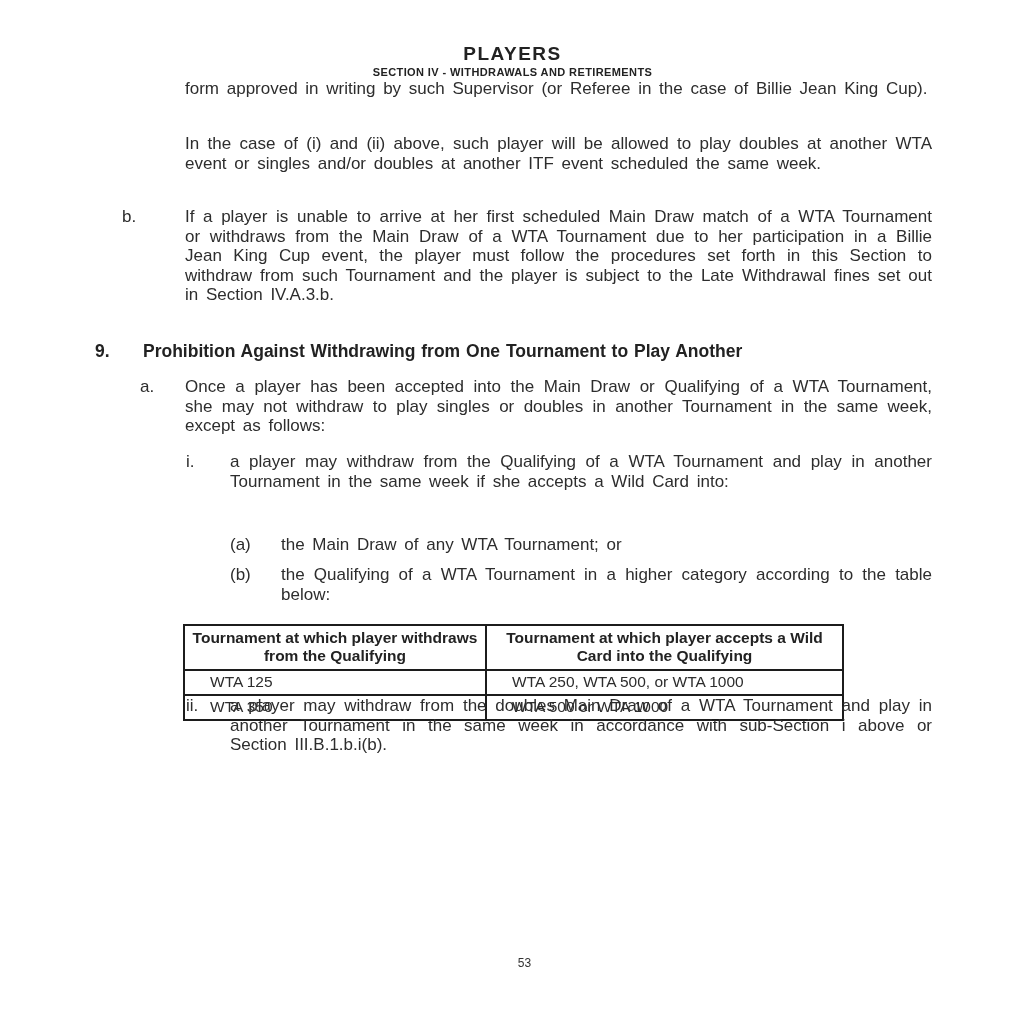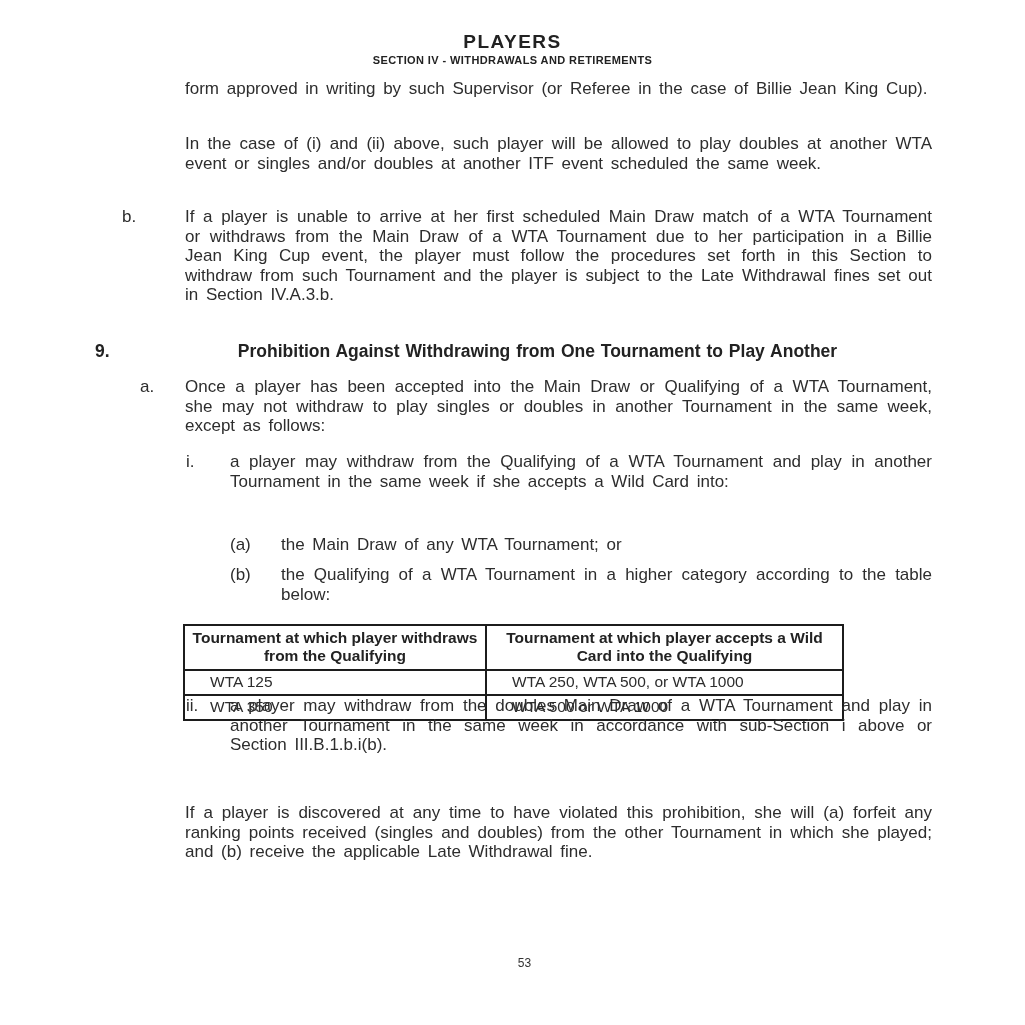--- a/index.html
+++ b/index.html
@@ -27,20 +27,21 @@
     left: 0;
     width: 1025px;
     text-align: center;
   }
   .doc-title {
     font-size: 19px;
     font-weight: bold;
     letter-spacing: 1.5px;
     color: #222222;
     line-height: 21px;
+    margin-top: 12px;
   }
   .doc-subtitle {
     font-size: 11px;
     font-weight: bold;
     letter-spacing: 0.4px;
     color: #222222;
     line-height: 17px;
   }
   .block {
     position: absolute;
@@ -63,21 +64,21 @@
     flex: 1 1 auto;
     text-align: justify;
   }
   .sec-heading {
     font-weight: bold;
     font-size: 17.5px;
     color: #222222;
     text-align: left;
     word-spacing: 1px;
   }
-  .sec-heading .txt { text-align: center; }
+  .sec-heading .txt { text-align: left; }
   table.rules-table {
     position: absolute;
     left: 183px;
     top: 624px;
     width: 659px;
     border-collapse: collapse;
     table-layout: fixed;
     border: 2.5px solid #1c1c1c;
   }
   table.rules-table col.c1 { width: 302px; }
@@ -174,17 +175,16 @@
         <td>WTA 500 or WTA 1000</td>
       </tr>
     </tbody>
   </table>
 
   <div class="block row" style="left:186px; top:696px; width:746px;">
     <span class="lbl" style="width:44px;">ii.</span>
     <span class="txt">a player may withdraw from the doubles Main Draw of a WTA Tournament and play in another Tournament in the same week in accordance with sub-Section i above or Section III.B.1.b.i(b).</span>
   </div>
 
-  <div class="block" style="left:185px; top:803px; width:747px;">If a player is discovered at any time to have violated this prohibition, she will (a) forfeit any ranking points received (singles and doubles) from the other Tournament in which she played; and (b) receive the applicable Late Withdrawal fine.</div>
 
   <div class="page-number">53</div>
 
 </div>
 
 </body></html>

